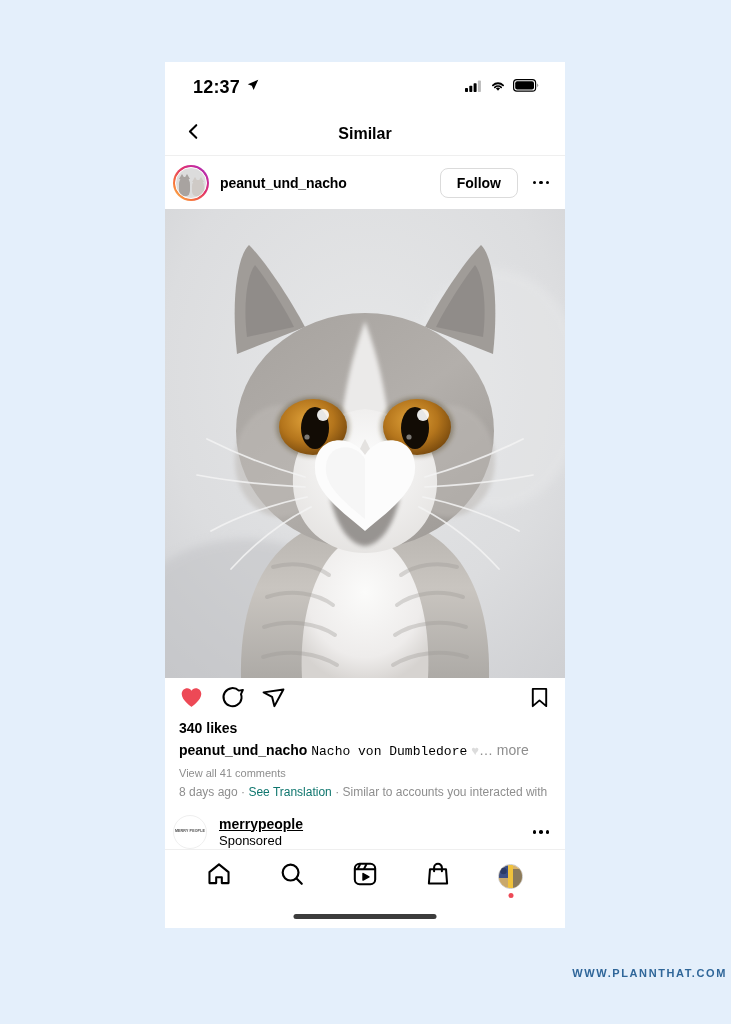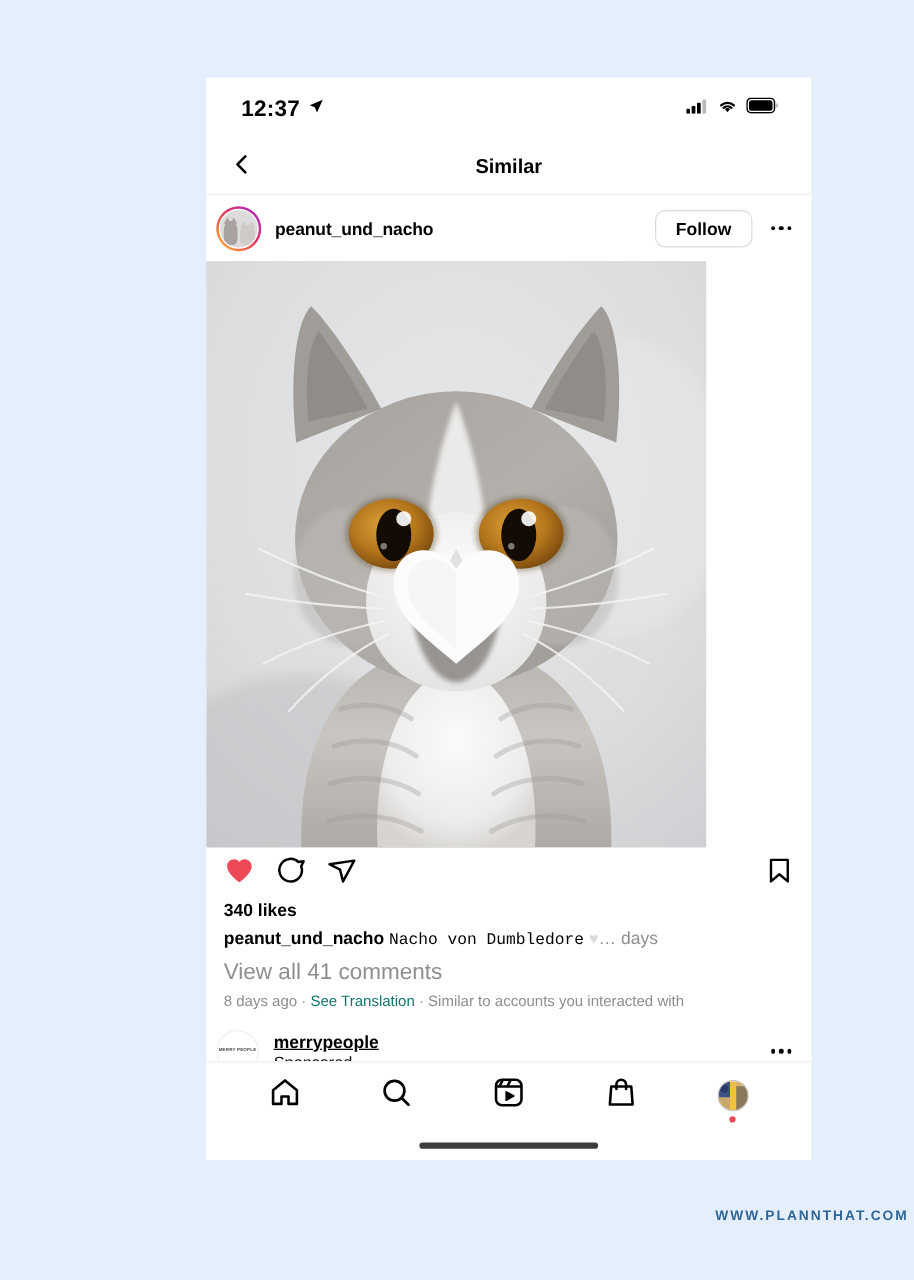--- a/index.html
+++ b/index.html
@@ -14,21 +14,21 @@
     overflow: hidden;
     font-family: "Liberation Sans", sans-serif;
     -webkit-font-smoothing: antialiased;
   }
 
   
   #phone {
     position: absolute;
     left: 165px;
     top: 62px;
-    width: 484px;
+    width: 400px;
     height: 866px;
     background: #ffffff;
     overflow: hidden;
   }
 
   
   .status-bar {
     height: 50px;
     display: flex;
     align-items: center;
@@ -203,21 +203,21 @@
   .caption-user { font-weight: bold; cursor: pointer; }
   .caption-text {
     font-family: "Liberation Mono", monospace;
     font-size: 13px;
     color: #000;
     text-align: right;
   }
   .heart-emoji { color: #dcdcdc; font-size: 13px; }
   .more-link { color: #8e8e8e; cursor: pointer; }
   .view-comments {
-    font-size: 18px;
+    font-size: 11px;
     color: #8e8e8e;
     margin-bottom: 6px;
     cursor: pointer;
   }
   .sub-meta {
     font-size: 12px;
     color: #8e8e8e;
     line-height: 15px;
   }
   .sub-meta .sep { color: #8e8e8e; }
@@ -548,21 +548,21 @@
       </span>
     </div>
   </div>
 
   <div class="meta">
     <div class="likes">340 likes</div>
     <div class="caption-row">
       <span class="caption-user">peanut_und_nacho</span>
       <span class="caption-text">Nacho von Dumbledore</span>
       <span class="heart-emoji">♥</span><span class="more-link">…</span>
-      <span class="more-link">days</span>
+      <span class="more-link">more</span>
     </div>
     <div class="view-comments">View all 41 comments</div>
     <div class="sub-meta">
       <span>8 days ago</span>
       <span class="sep">·</span>
       <span class="translate">See Translation</span>
       <span class="sep">·</span>
       <span class="similar">Similar to accounts you interacted with</span>
     </div>
   </div>

